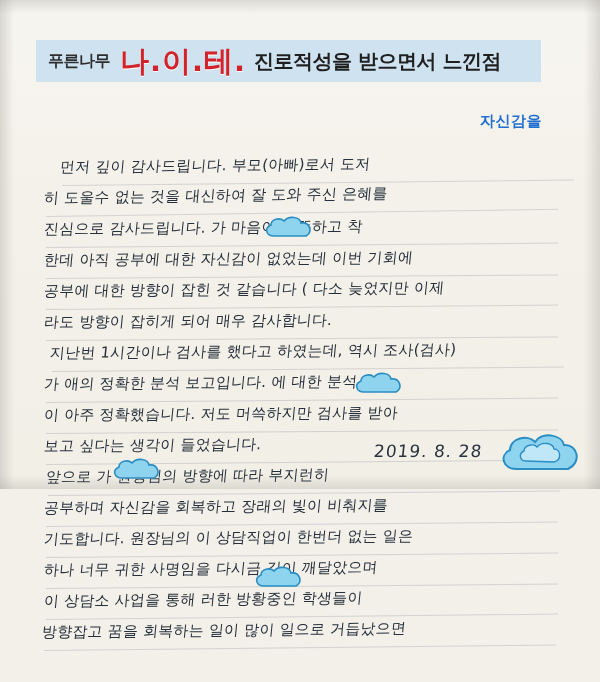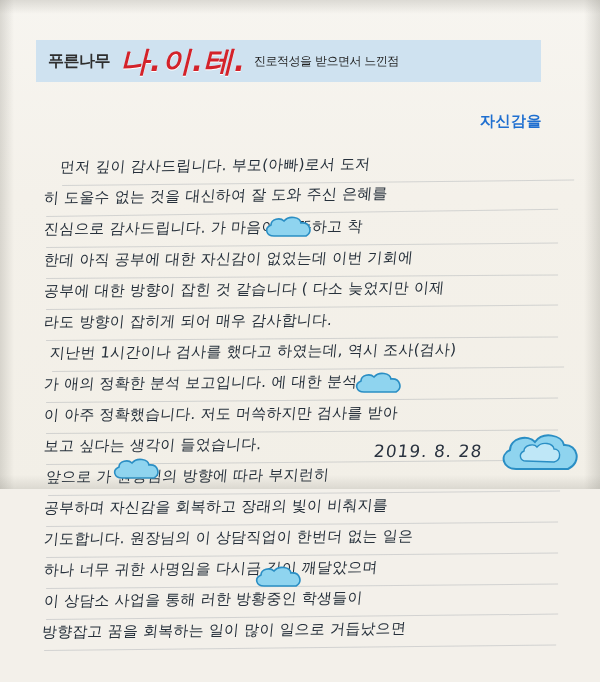--- a/index.html
+++ b/index.html
@@ -51,26 +51,25 @@
   }
   .banner-main {
     font-family: "DejaVu Sans", sans-serif;
     font-weight: bold;
     font-size: 29px;
     color: #d3222a;
     letter-spacing: 1px;
     margin: 0 8px 0 10px;
     line-height: 1;
     text-shadow: 0 1px 0 #ffffff;
-    font-style: italic;
   }
   .banner-tail {
     font-family: "DejaVu Sans", sans-serif;
-    font-weight: normal;
-    font-size: 12px;
+    font-weight: bold;
+    font-size: 20px;
     color: #1f1f1f;
     letter-spacing: -0.5px;
   }
 
   
   .parent-label {
     position: absolute;
     right: 58px;
     top: 112px;
     font-family: "DejaVu Sans", sans-serif;

